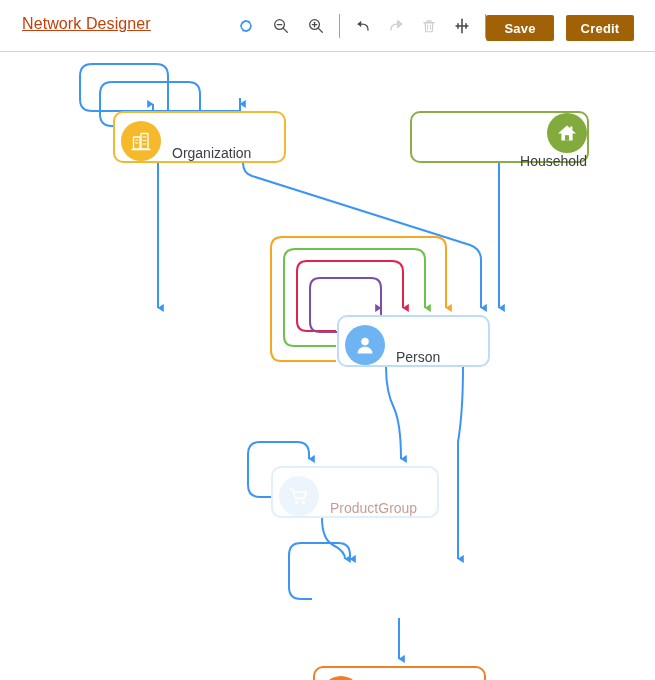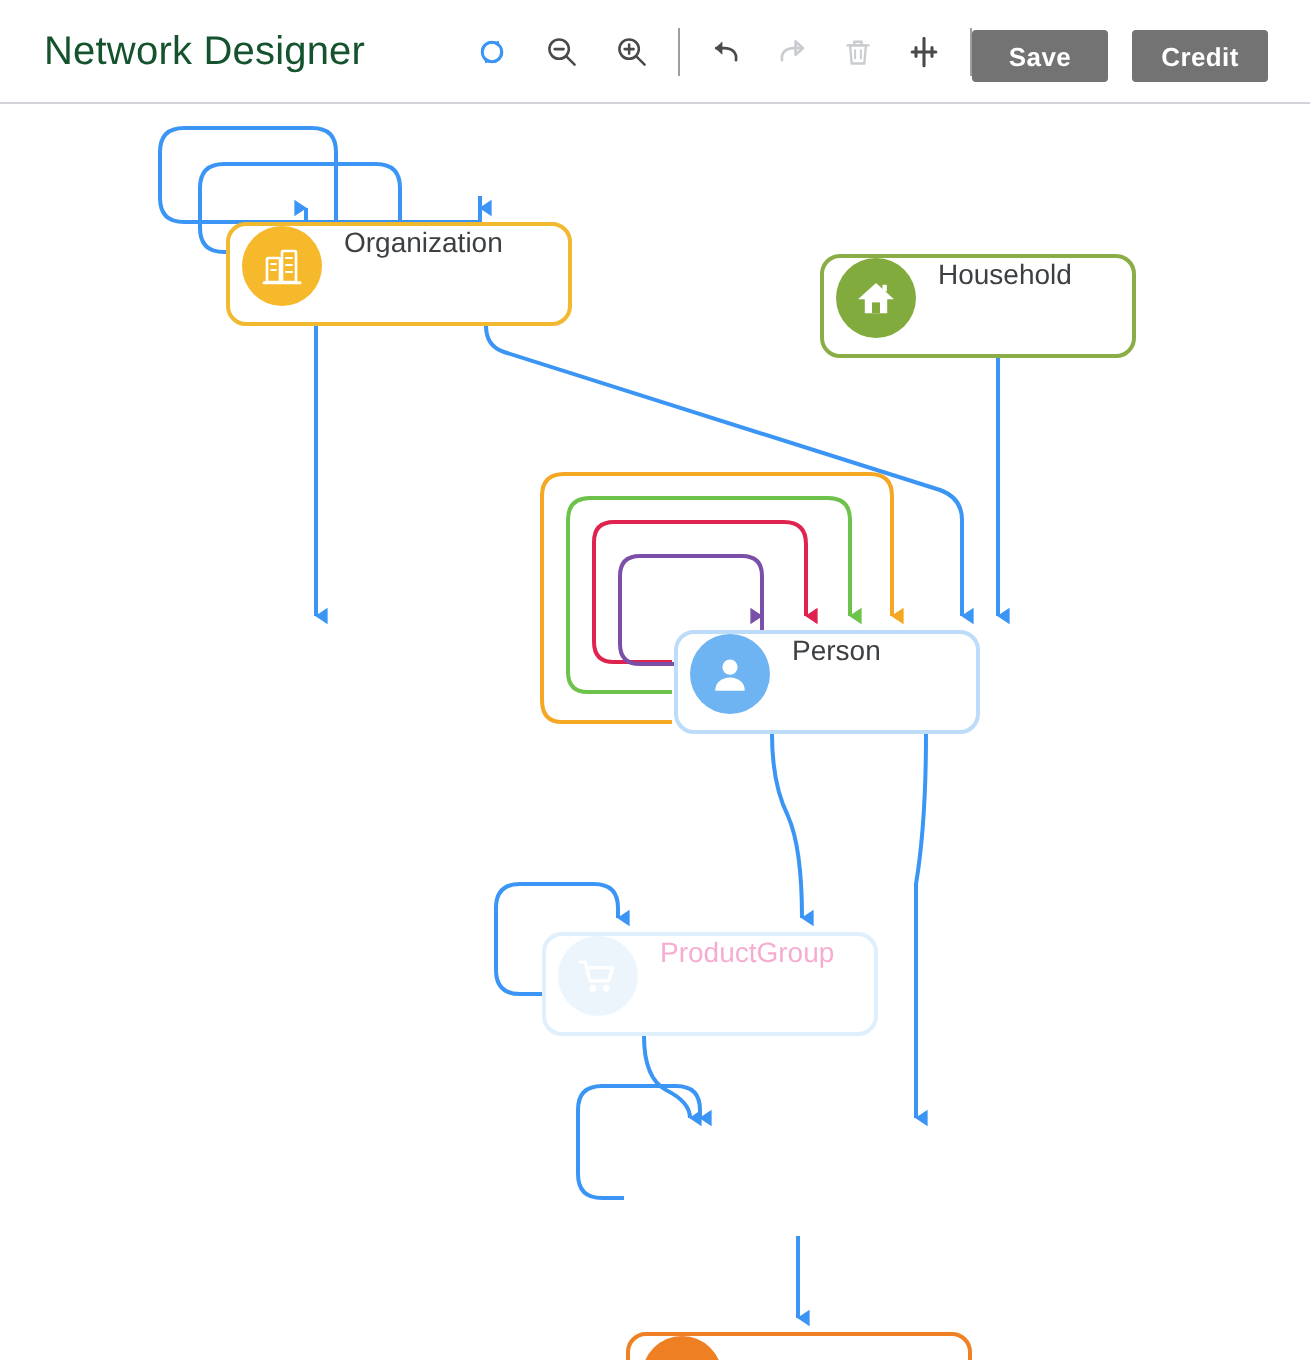--- a/index.html
+++ b/index.html
@@ -15,70 +15,71 @@
   
   #toolbar {
     position: absolute; left: 0; top: 0;
     width: 655px; height: 52px;
     border-bottom: 1px solid #cfd3d8;
     display: flex; align-items: center;
     background: #fff;
   }
   #toolbar-title {
     position: absolute; left: 22px; top: 15px;
-    font-size: 20px; color: #14532d; letter-spacing: .1px;
+    font-size: 16px; color: #c2410c; letter-spacing: .1px;
     white-space: nowrap;
+    text-decoration: underline;
   }
   .tb-group { position: absolute; display: flex; align-items: center; }
   .tb-btn {
     width: 28px; height: 28px;
     display: flex; align-items: center; justify-content: center;
     background: transparent; border: none; padding: 0; cursor: pointer;
   }
   .tb-sep {
     width: 1px; height: 24px; background: #9aa0a6; margin: 0 9px;
   }
   .act-btn {
     height: 26px; min-width: 68px;
-    background: #737373; color: #fff;
+    background: #a16207; color: #fff;
     font-size: 13px; font-weight: bold;
     border: none; border-radius: 2px; cursor: pointer;
     display: flex; align-items: center; justify-content: center;
     letter-spacing: .2px;
   }
 
   
   #canvas { position: absolute; left: 0; top: 52px; width: 655px; height: 628px; background: #fff; }
   #edge-layer { position: absolute; left: 0; top: 0; }
 
   
   .node {
     position: absolute;
     height: 52px;
     border-radius: 10px;
     border: 2px solid #ccc;
     background: #fff;
-    display: flex; align-items: flex-start;
+    display: flex; align-items: flex-end;
     cursor: pointer;
     z-index: 5;
   }
   .node .badge {
     width: 40px; height: 40px; border-radius: 50%;
     margin-left: 6px;
     display: flex; align-items: center; justify-content: center;
     flex: none;
   }
   .node .nlabel {
     margin-left: 11px;
     font-size: 14px;
     color: #3c4043;
     white-space: nowrap;
   }
   .node.faded { opacity: .45; }
-  .node.faded .nlabel { color: #ec4899; }
+  .node.faded .nlabel { color: #7f1d1d; }
 </style>
 </head>
 <body>
 
 <div id="app">
 
   <div id="toolbar">
     <div id="toolbar-title">Network Designer</div>
 
     <div class="tb-group" style="left:232px; top:12px;">
@@ -207,21 +208,21 @@
           <line x1="6.2" y1="14" x2="9.3" y2="14" stroke="#fff" stroke-width="1"></line>
           <line x1="13.6" y1="8" x2="17.4" y2="8" stroke="#fff" stroke-width="1"></line>
           <line x1="13.6" y1="11.5" x2="17.4" y2="11.5" stroke="#fff" stroke-width="1"></line>
           <line x1="13.6" y1="15" x2="17.4" y2="15" stroke="#fff" stroke-width="1"></line>
           <line x1="3" y1="20.4" x2="21" y2="20.4" stroke="#fff" stroke-width="1.5" stroke-linecap="round"></line>
         </svg>
       </div>
       <div class="nlabel">Organization</div>
     </div>
 
-    <div class="node" style="left:410px; top:75px; width:158px; border-color:#8aad45;">
+    <div class="node" style="left:410px; top:59px; width:179px; border-color:#8aad45;flex-direction:column;">
       <div class="badge" style="background:#82ab3e;">
         <svg width="24" height="24" viewBox="0 0 24 24">
           <path d="M12 4.5 L21 12.6 H17.6 V19.6 H6.4 V12.6 H3 Z" fill="#fff"></path>
           <rect x="10" y="14.2" width="4" height="5.4" fill="#82ab3e"></rect>
           <rect x="15.2" y="5.4" width="2.2" height="3.4" fill="#fff"></rect>
         </svg>
       </div>
       <div class="nlabel">Household</div>
     </div>
 

